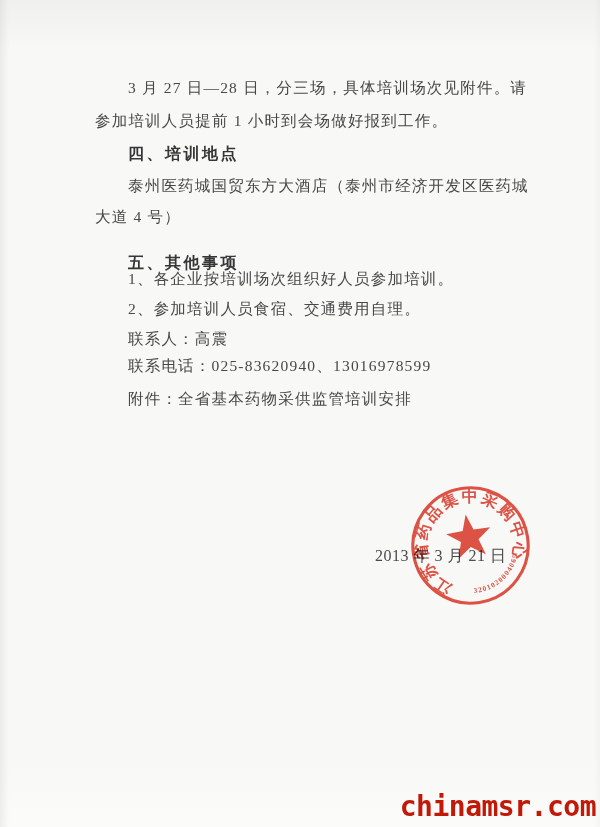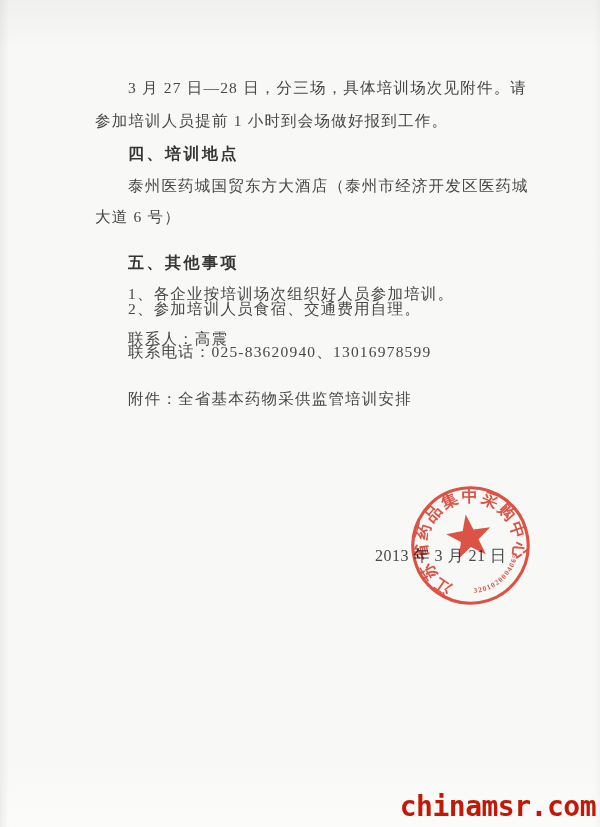--- a/index.html
+++ b/index.html
@@ -47,26 +47,26 @@
 </style>
 </head>
 <body>
 
 <div class="page">
 
   <div class="line indent" style="top:78px">3 月 27 日—28 日，分三场，具体培训场次见附件。请</div>
   <div class="line" style="top:111px">参加培训人员提前 1 小时到会场做好报到工作。</div>
   <div class="line indent heading" style="top:144px">四、培训地点</div>
   <div class="line indent" style="top:176px">泰州医药城国贸东方大酒店（泰州市经济开发区医药城</div>
-  <div class="line" style="top:207px">大道 6 号）</div>
+  <div class="line" style="top:207px">大道 4 号）</div>
   <div class="line indent heading" style="top:253px">五、其他事项</div>
-  <div class="line indent" style="top:284px">1、各企业按培训场次组织好人员参加培训。</div>
+  <div class="line indent" style="top:269px">1、各企业按培训场次组织好人员参加培训。</div>
   <div class="line indent" style="top:299px">2、参加培训人员食宿、交通费用自理。</div>
   <div class="line indent" style="top:329px">联系人：高震</div>
-  <div class="line indent" style="top:342px">联系电话：025-83620940、13016978599</div>
+  <div class="line indent" style="top:356px">联系电话：025-83620940、13016978599</div>
   <div class="line indent" style="top:389px">附件：全省基本药物采供监管培训安排</div>
 
   <div class="date-line">2013 年 3 月 21 日</div>
 
   <svg class="stamp" width="127" height="127" viewBox="0 0 130 130" xmlns="http://www.w3.org/2000/svg">
     <defs>
       <path id="sealArc" d="M 42.5 104 A 45 45 0 1 1 104 87.5" fill="none"></path>
       <path id="codeArc" d="M 52 112 A 49 49 0 0 0 112.5 77.5" fill="none"></path>
     </defs>
     <g transform="rotate(-9 65 65)">

